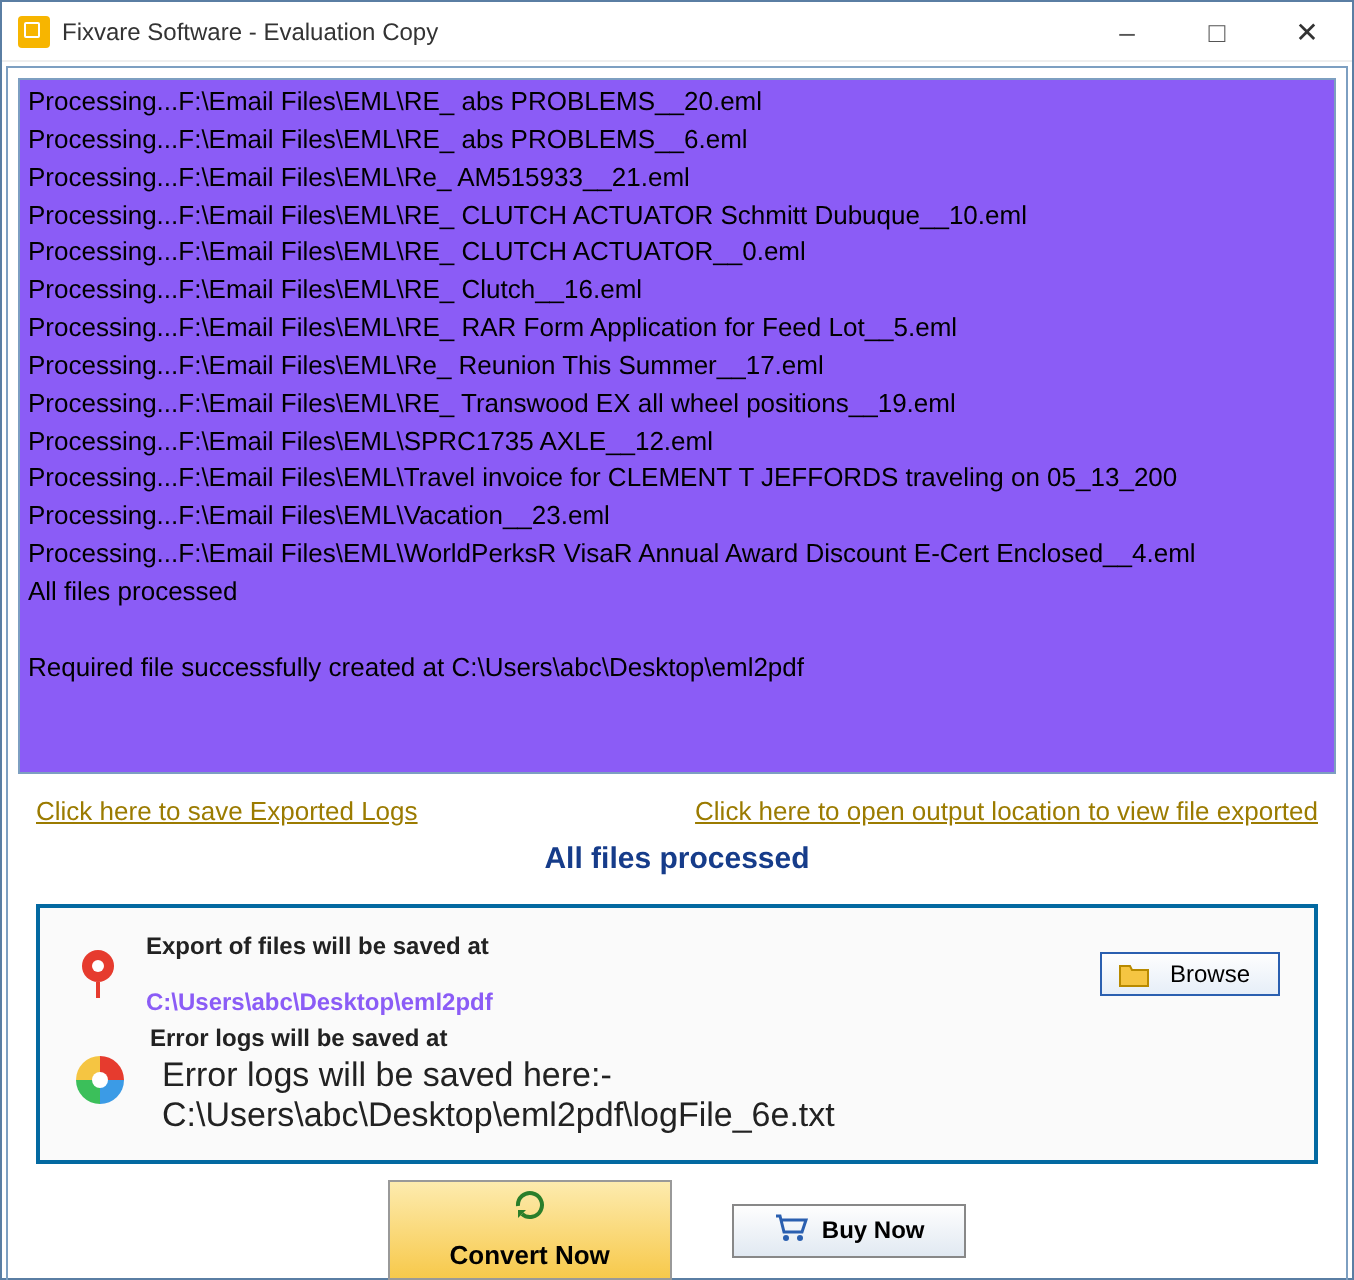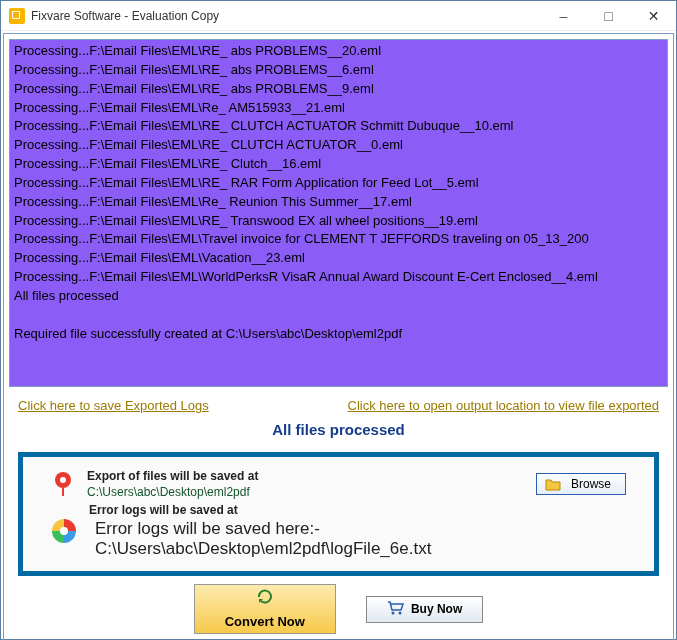--- a/index.html
+++ b/index.html
@@ -16,25 +16,25 @@
   .body-inner { flex:1; display:flex; flex-direction:column; border:1px solid #7d9fc1; margin:2px; }
 
   .log-frame { margin:5px; border:1px solid #7d9fc1; background:#8b5cf6; height:348px; overflow:auto; padding:2px 4px; }
   .log-line { font-size:13px; color:#000; white-space:pre; line-height:1.45; font-family:"Segoe UI",sans-serif; }
 
   .links-row { display:flex; justify-content:space-between; padding:6px 14px 2px; }
   .link { color:#9b7b00; text-decoration:underline; font-size:13px; cursor:pointer; }
 
   .status-msg { text-align:center; color:#163c8a; font-weight:bold; font-size:15px; padding:6px 0 10px; }
 
-  .panel { margin:4px 14px; border:5px solid #0369a1; background:#fafafa; padding:8px 28px; }
+  .panel { margin:4px 14px; border:2px solid #0369a1; background:#fafafa; padding:8px 17px; }
   .panel-row { display:flex; align-items:center; gap:12px; margin:4px 0; }
   .panel-row .txt { flex:1; }
   .panel-row .txt .lbl { font-weight:bold; color:#222; font-size:12px; }
-  .panel-row .txt .pth { font-weight:normal; color:#14532d; font-size:12px; margin-top:2px; }
+  .panel-row .txt .pth { font-weight:bold; color:#8b5cf6; font-size:12px; margin-top:14px; }
   .panel-row .txt .pth2 { color:#222; font-size:17px; margin-top:2px; padding-left:6px; }
 
   .pin-icon svg, .wheel-icon svg { display:block; }
 
   .btn { border:1px solid #2a5fb0; background:linear-gradient(#fefefe,#e6eef8); padding:3px 14px 3px 8px; font-size:12px; display:inline-flex; align-items:center; gap:10px; cursor:pointer; min-width:88px; justify-content:center; color:#000; }
   .btn .ico { width:16px; height:14px; }
 
   .convert-bar { display:flex; gap:30px; justify-content:center; align-items:center; padding:4px 0 8px; }
   .big-btn { border:1px solid #999; background:linear-gradient(#fdebae,#f7c94b); padding:4px 30px; font-weight:bold; font-size:13px; display:inline-flex; align-items:center; gap:6px; cursor:pointer; color:#000;flex-direction:column; }
   .buy-btn { border:1px solid #888; background:linear-gradient(#fefefe,#e1e9f2); padding:4px 20px; font-weight:bold; font-size:12px; display:inline-flex; align-items:center; gap:6px; cursor:pointer; color:#000; }
@@ -56,28 +56,28 @@
       <div class="winbtn">□</div>
       <div class="winbtn close">✕</div>
     </div>
   </div>
 
   <div class="body-inner">
 
     <div class="log-frame" id="log-frame">
         <div class="log-line">Processing...F:\Email Files\EML\RE_ abs PROBLEMS__20.eml</div>
         <div class="log-line">Processing...F:\Email Files\EML\RE_ abs PROBLEMS__6.eml</div>
-        <div class="log-line">Processing...F:\Email Files\EML\RE_ abs PROBLEMS__9.eml</div>
         <div class="log-line">Processing...F:\Email Files\EML\Re_ AM515933__21.eml</div>
         <div class="log-line">Processing...F:\Email Files\EML\RE_ CLUTCH ACTUATOR Schmitt Dubuque__10.eml</div>
         <div class="log-line">Processing...F:\Email Files\EML\RE_ CLUTCH ACTUATOR__0.eml</div>
         <div class="log-line">Processing...F:\Email Files\EML\RE_ Clutch__16.eml</div>
         <div class="log-line">Processing...F:\Email Files\EML\RE_ RAR Form Application for Feed Lot__5.eml</div>
         <div class="log-line">Processing...F:\Email Files\EML\Re_ Reunion This Summer__17.eml</div>
         <div class="log-line">Processing...F:\Email Files\EML\RE_ Transwood EX all wheel positions__19.eml</div>
+        <div class="log-line">Processing...F:\Email Files\EML\SPRC1735 AXLE__12.eml</div>
         <div class="log-line">Processing...F:\Email Files\EML\Travel invoice for CLEMENT T JEFFORDS traveling on 05_13_200</div>
         <div class="log-line">Processing...F:\Email Files\EML\Vacation__23.eml</div>
         <div class="log-line">Processing...F:\Email Files\EML\WorldPerksR VisaR Annual Award Discount E-Cert Enclosed__4.eml</div>
         <div class="log-line">All files processed</div>
         <div class="log-line">&nbsp;</div>
         <div class="log-line">Required file successfully created at C:\Users\abc\Desktop\eml2pdf</div>
       </div>
 
     <div class="links-row">
       <span class="link">Click here to save Exported Logs</span>

